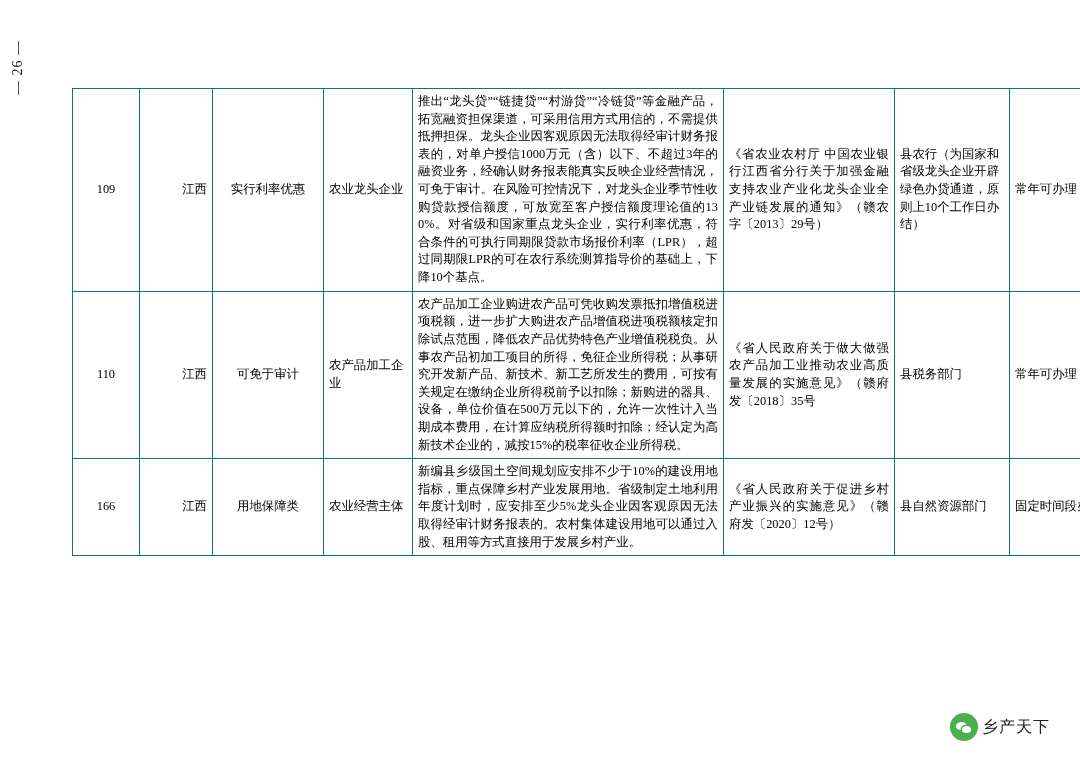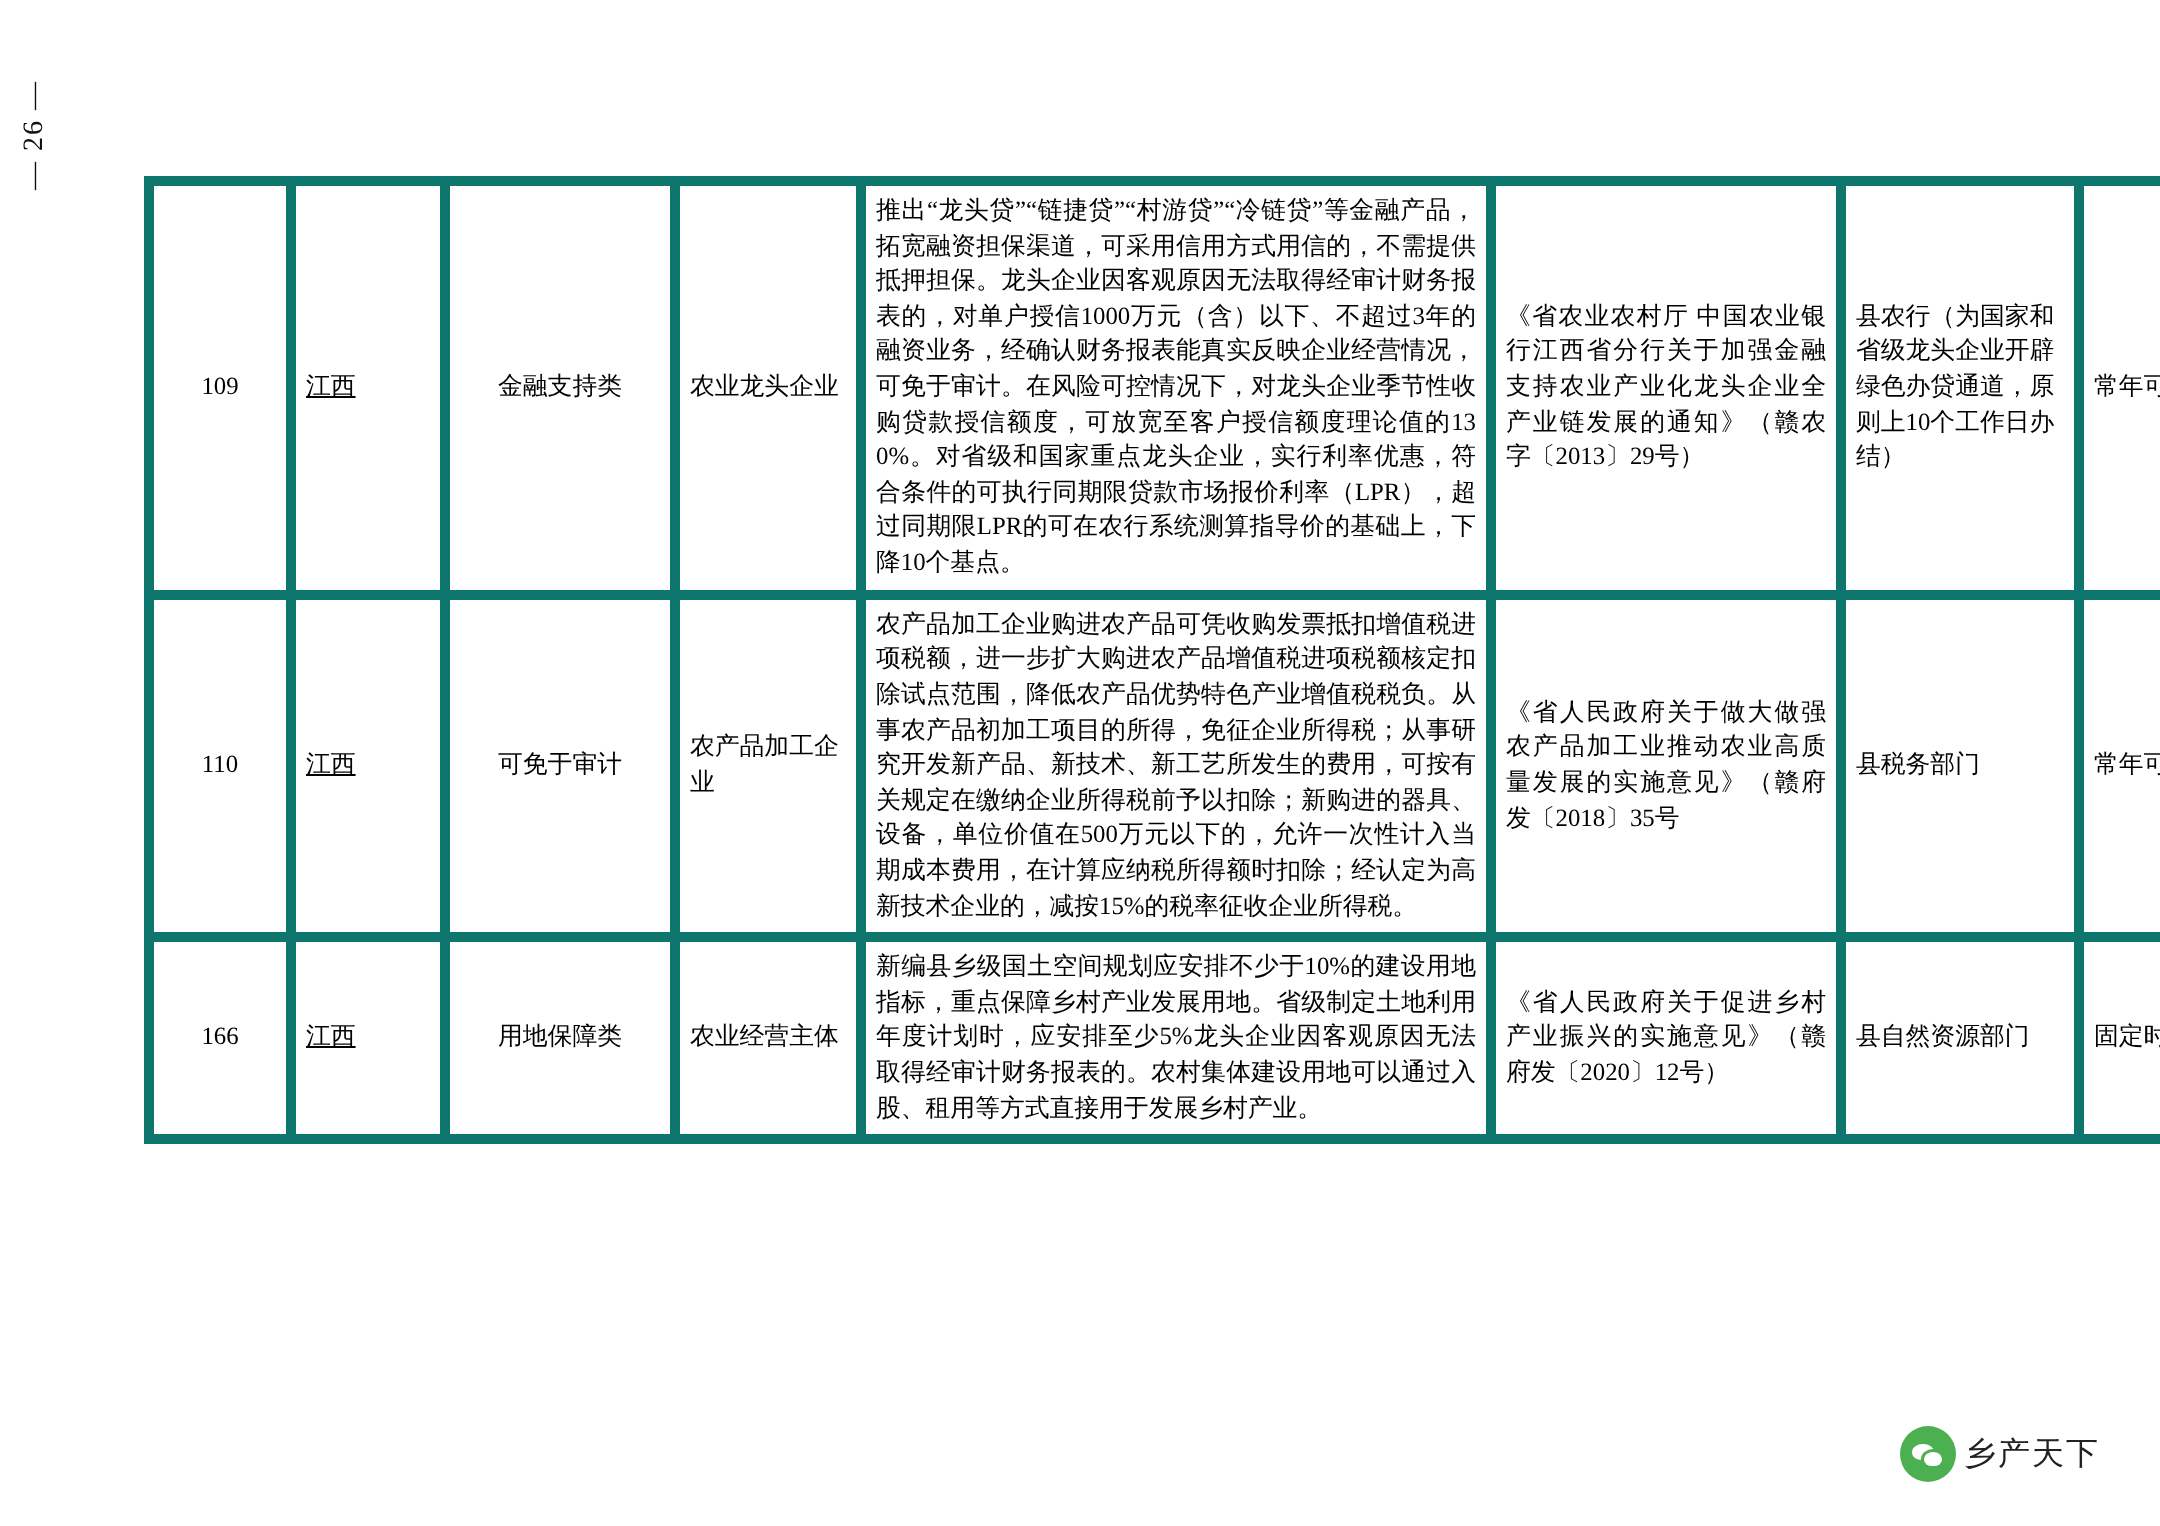--- a/index.html
+++ b/index.html
@@ -41,30 +41,30 @@
   }
   table.doc-table {
     position: absolute;
     left: 72px;
     top: 88px;
     width: 936px;
     border-collapse: collapse;
     table-layout: fixed;
   }
   table.doc-table td {
-    border: 5px solid #0f766e;
+    border: 1px solid #0f766e;
     vertical-align: middle;
     padding: 4px 5px;
     font-size: 12.4px;
     line-height: 1.42;
     color: #000;
     font-family: "Liberation Serif", "DejaVu Serif", serif;
   }
   td.c-num { width: 56px; text-align: center; }
-  td.c-prov { width: 62px; text-align: left; text-decoration: underline; }
+  td.c-prov { width: 62px; text-align: right; }
   td.c-type { width: 100px; text-align: center; }
   td.c-obj { width: 78px; text-align: left; margin-top: 36px; }
   td.c-content { width: 300px; text-align: justify; text-justify: inter-ideograph; }
   td.c-basis { width: 160px; text-align: justify; text-justify: inter-ideograph; }
   td.c-dept { width: 104px; text-align: left; }
   td.c-time { width: 96px; text-align: left; }
 
   .cell-text {
     display: block;
     white-space: pre-wrap;
@@ -130,21 +130,21 @@
   <table class="doc-table">
     <tbody>
       <tr>
         <td class="c-num">
             <span class="cell-text">109</span>
           </td>
         <td class="c-prov">
             <span class="cell-text">江西</span>
           </td>
         <td class="c-type">
-            <span class="cell-text">金融支持类</span>
+            <span class="cell-text">实行利率优惠</span>
           </td>
         <td class="c-obj">
             <span class="cell-text">农业龙头企业</span>
           </td>
         <td class="c-content">
             <span class="cell-text">推出“龙头贷”“链捷贷”“村游贷”“冷链贷”等金融产品，拓宽融资担保渠道，可采用信用方式用信的，不需提供抵押担保。龙头企业因客观原因无法取得经审计财务报表的，对单户授信1000万元（含）以下、不超过3年的融资业务，经确认财务报表能真实反映企业经营情况，可免于审计。在风险可控情况下，对龙头企业季节性收购贷款授信额度，可放宽至客户授信额度理论值的130%。对省级和国家重点龙头企业，实行利率优惠，符合条件的可执行同期限贷款市场报价利率（LPR），超过同期限LPR的可在农行系统测算指导价的基础上，下降10个基点。</span>
           </td>
         <td class="c-basis">
             <span class="cell-text">《省农业农村厅 中国农业银行江西省分行关于加强金融支持农业产业化龙头企业全产业链发展的通知》（赣农字〔2013〕29号）</span>
           </td>

